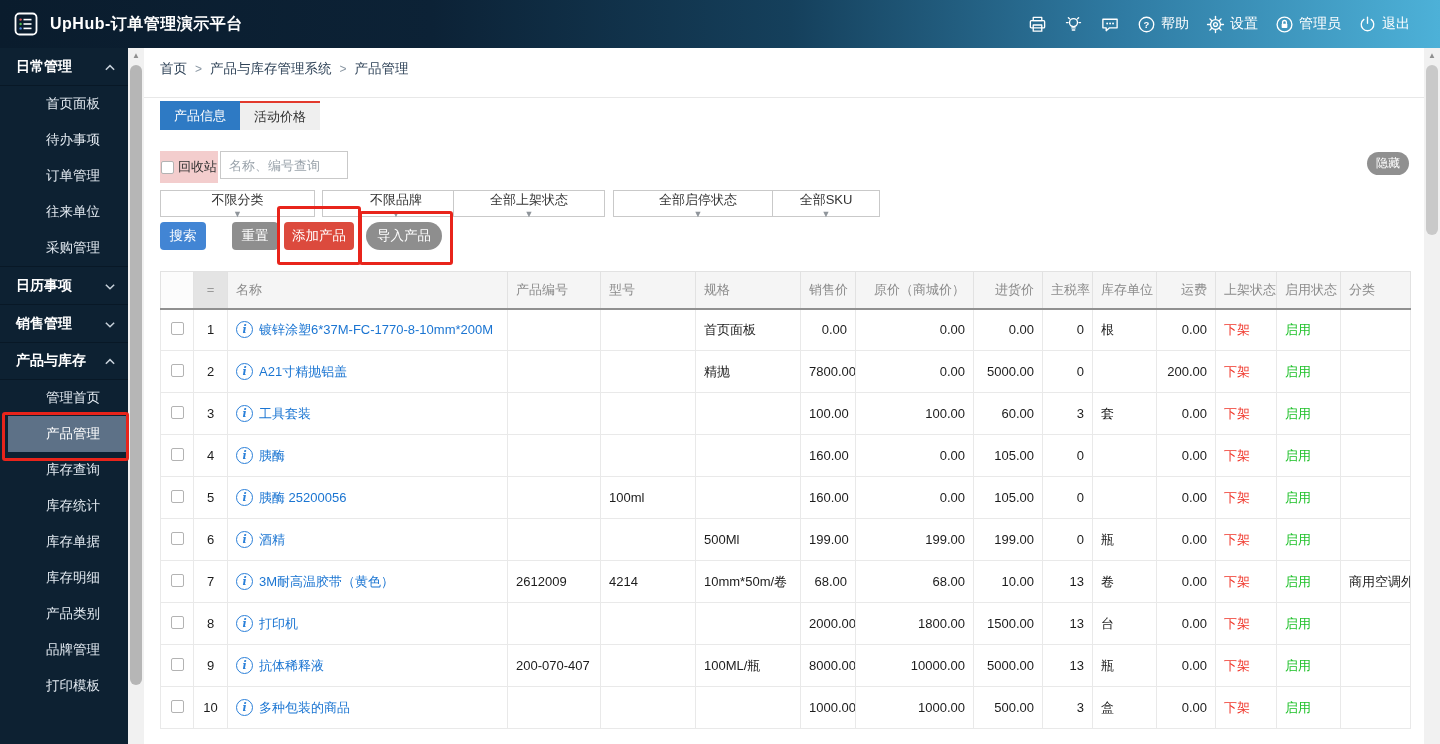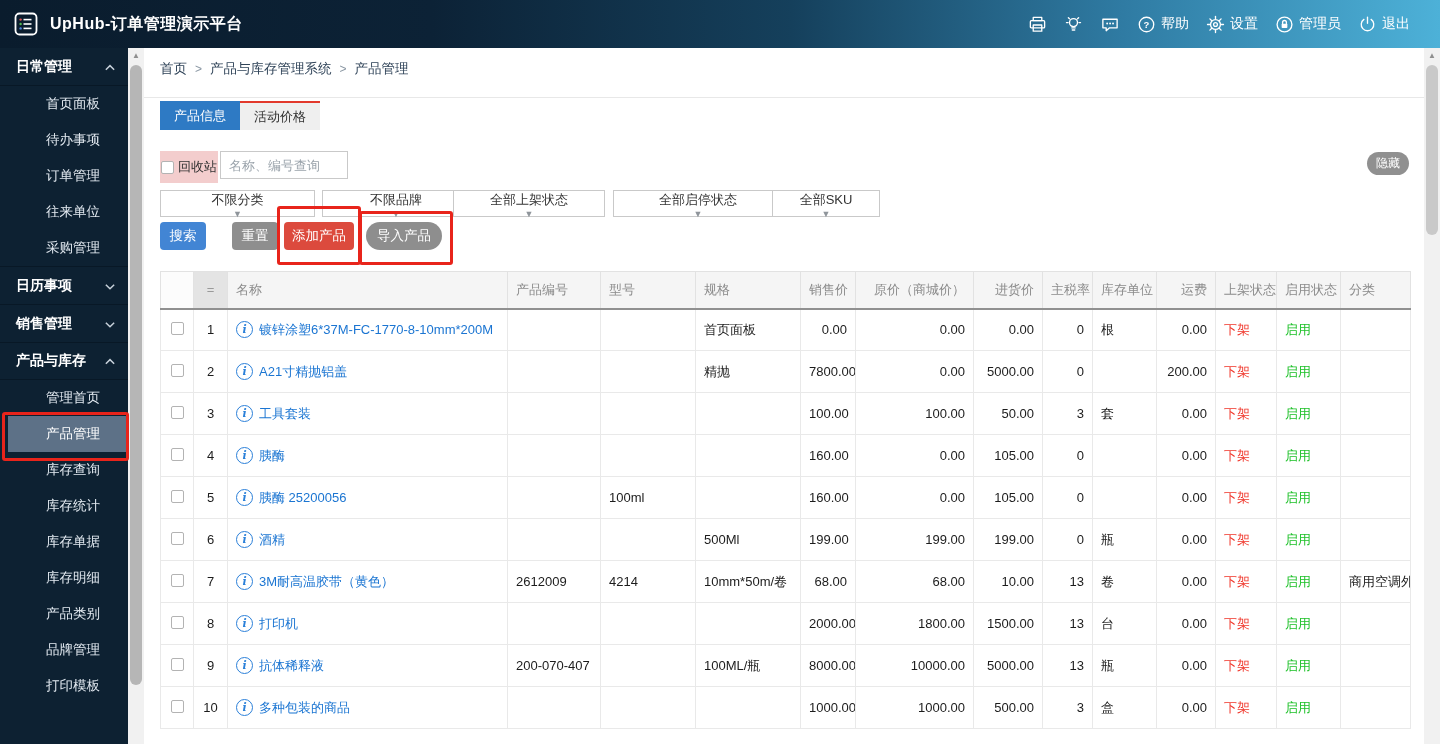--- a/index.html
+++ b/index.html
@@ -382,21 +382,21 @@
               <div class="name-cell">
                 <span class="info-i">i</span>
                 <a class="plink">工具套装</a>
               </div>
             </td>
             <td class="al"></td>
             <td class="al"></td>
             <td class="al"></td>
             <td class="ar">100.00</td>
             <td class="ar">100.00</td>
-            <td class="ar">50.00</td>
+            <td class="ar">60.00</td>
             <td class="ar">3</td>
             <td class="al">套</td>
             <td class="ar">0.00</td>
             <td class="al c-red">下架</td>
             <td class="al c-green">启用</td>
             <td class="al"></td>
           </tr>
           <tr>
             <td class="ac"><span class="cbx"></span></td>
             <td class="ac">4</td>

